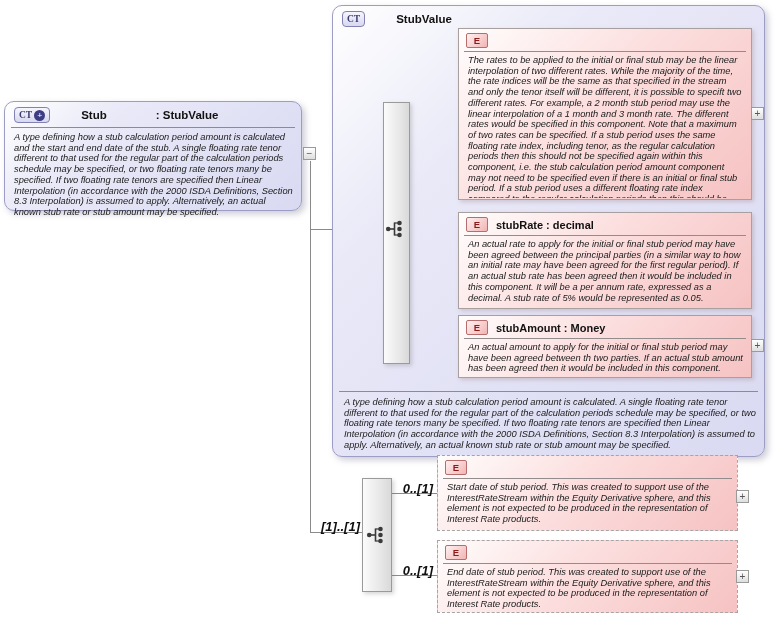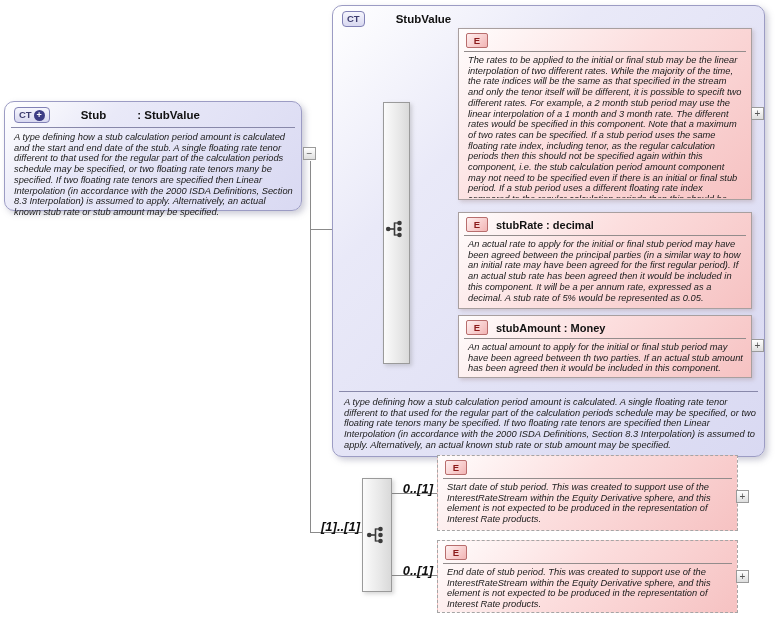--- a/index.html
+++ b/index.html
@@ -10,21 +10,21 @@
   .ct-box{position:absolute;border:1px solid #9c9cc4;border-radius:10px;
           background:linear-gradient(135deg,#ffffff 0%,#e9e9f8 30%,#d9d9f2 100%);
           box-shadow:3px 3px 6px rgba(110,110,140,.35);box-sizing:border-box;}
   .ct-header{display:flex;align-items:center;gap:7px;padding:5px 9px 3px 9px;}
   .ct-title{font-size:11.5px;font-weight:bold;color:#111;padding-left:24px;}
   .hdr-divider{border-top:1px solid #8888aa;margin:1px 6px 0 6px;}
 
   
   .badge-ct{display:inline-flex;align-items:center;height:14px;padding:0 4px;border:1px solid #8181b5;
             border-radius:4px;background:linear-gradient(#f6f6fd,#d8d8f0);color:#3c3c6e;
-            font-size:9.5px;font-weight:bold;line-height:14px;}
+            font-size:9.5px;font-weight:bold;line-height:14px;font-family:Liberation Serif, serif;}
   .plus-circle{display:inline-block;width:11px;height:11px;margin-left:2px;border-radius:50%;
                background:#3d3d85;color:#fff;font-size:9px;font-weight:bold;line-height:11px;
                text-align:center;}
   .badge-e{display:inline-block;width:20px;height:13px;border:1px solid #b86d6d;border-radius:2px;
            background:linear-gradient(135deg,#fff0f0,#f2b4b4);color:#8b1a1a;font-size:9.5px;
            font-weight:bold;line-height:13px;text-align:center;flex:0 0 auto;}
 
   
   .el-box{position:absolute;border:1px solid #a89f9f;box-sizing:border-box;
           background:linear-gradient(135deg,#fffdfd 0%,#fcdede 45%,#f6c2c2 100%);
@@ -73,21 +73,21 @@
   <div class="card" style="left:395px;top:481px;width:38px;text-align:right;">0..[1]</div>
   <div class="card" style="left:395px;top:563px;width:38px;text-align:right;">0..[1]</div>
 
   <div class="ct-box" style="left:4px;top:101px;width:298px;height:110px;">
     <div class="ct-header">
       <span class="badge-ct">
           <span>CT</span>
           <span class="plus-circle">+</span>
         </span>
       <span class="ct-title">Stub</span>
-      <span class="ct-title" style="">: StubValue</span>
+      <span class="ct-title" style="margin-left:18px;">: StubValue</span>
     </div>
     <div class="hdr-divider"></div>
     <div class="anno" style="padding-top:4px;">A type defining how a stub calculation period amount is calculated and the start and end date of the stub. A single floating rate tenor different to that used for the regular part of the calculation periods schedule may be specified, or two floating rate tenors many be specified. If two floating rate tenors are specified then Linear Interpolation (in accordance with the 2000 ISDA Definitions, Section 8.3 Interpolation) is assumed to apply. Alternatively, an actual known stub rate or stub amount may be specified.</div>
   </div>
 
   <div class="pm-box" style="left:303px;top:147px;">−</div>
 
   <div class="ct-box" style="left:332px;top:5px;width:433px;height:452px;">
     <div class="ct-header">
       <span class="badge-ct">CT</span>

